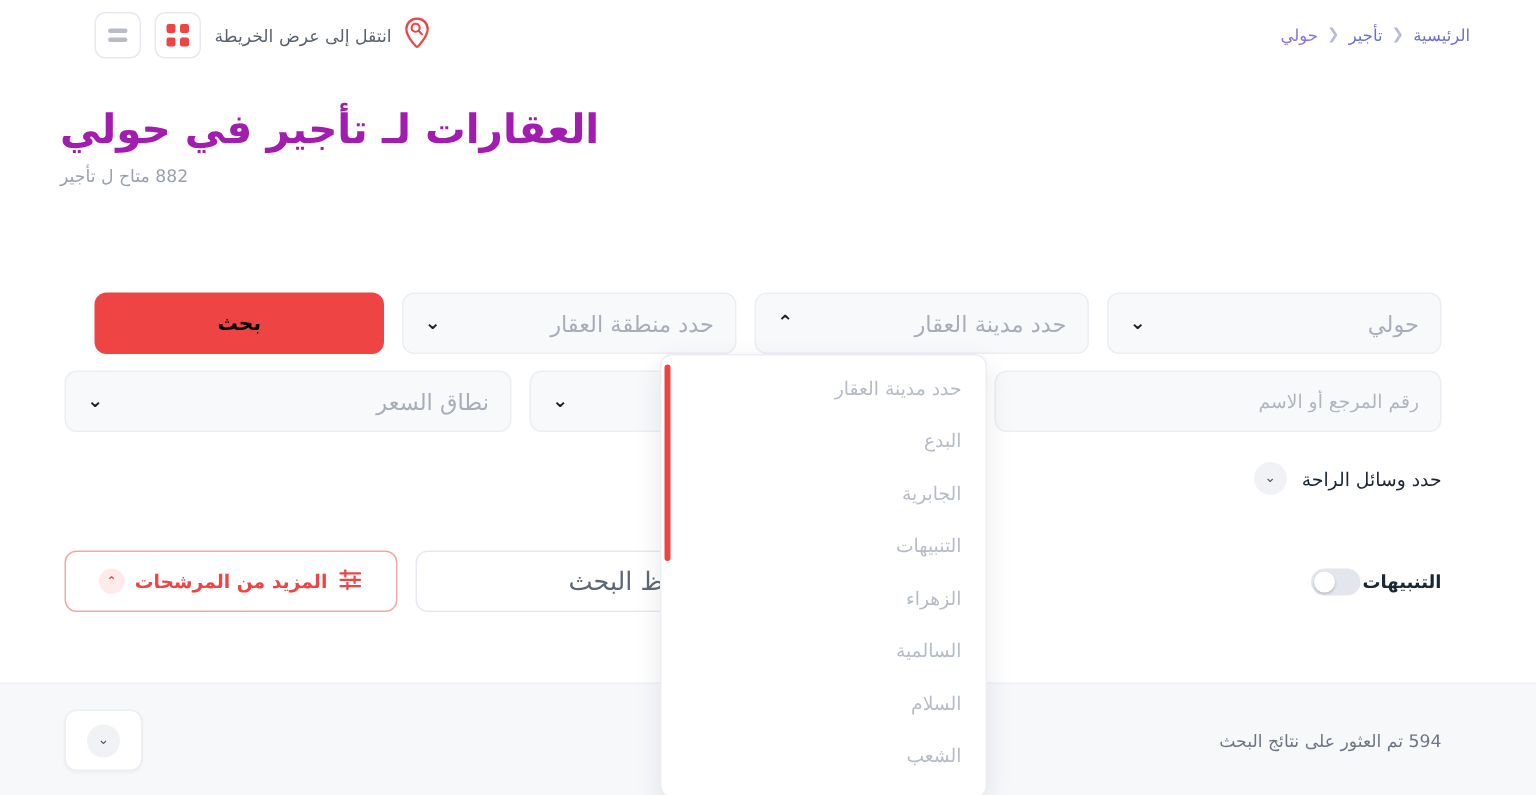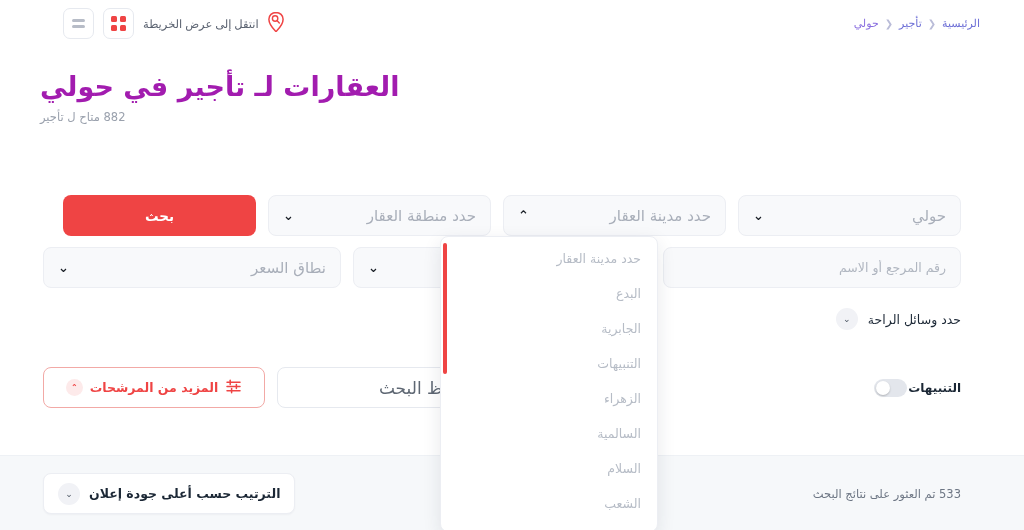--- a/index.html
+++ b/index.html
@@ -26,21 +26,20 @@
 
   
   .topbar {
     position: absolute;
     top: 0; left: 0;
     width: 1024px;
     height: 56px;
     background: #ffffff;
     display: flex;
     align-items: center;
-    font-family: Liberation Serif, serif;
   }
 
   .topbar-left {
     position: absolute;
     left: 63px;
     top: 8px;
     display: flex;
     align-items: center;
     gap: 9px;
     flex-direction: row-reverse;
@@ -197,21 +196,21 @@
     background: #f8f9fb;
     border-color: #eceef3;
   }
 
   .search-btn {
     flex: 1 1 0;
     height: 41px;
     background: #ef4444;
     border: none;
     border-radius: 8px;
-    color: #ffffff;
+    color: #000000;
     font-size: 13.5px;
     font-weight: bold;
     font-family: inherit;
     cursor: pointer;
     display: flex;
     align-items: center;
     justify-content: center;
     margin-left: 20px;
   }
 
@@ -585,23 +584,22 @@
             <line x1="6.6" y1="9.6" x2="6.6" y2="13.8" stroke="#ef4444" stroke-width="1.5" stroke-linecap="round"></line>
           </svg>
         </span>
       </div>
 
     </div>
   </div>
 
   <div class="results-bar">
     <div class="results-inner">
-      <span class="results-count">533 تم العثور على نتائج البحث</span>
+      <span class="results-count">594 تم العثور على نتائج البحث</span>
       <div class="sort-box">
-        <span class="sort-label">الترتيب حسب أعلى جودة إعلان</span>
         <span class="round-chev">⌄</span>
       </div>
     </div>
   </div>
 
   <div class="dropdown">
     <div class="dropdown-scroll">
       <div class="dd-item">حدد مدينة العقار</div>
       <div class="dd-item">البدع</div>
       <div class="dd-item">الجابرية</div>

